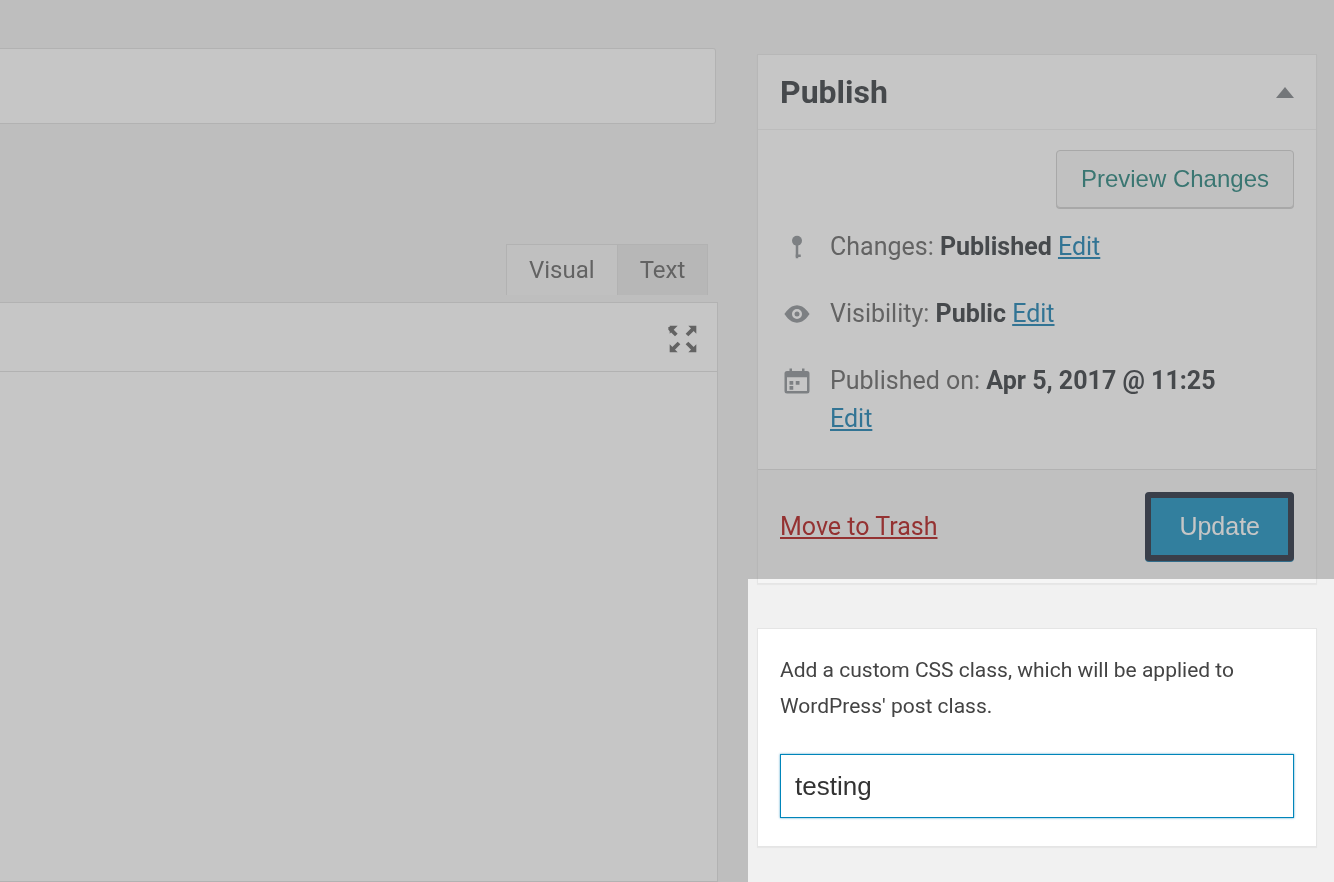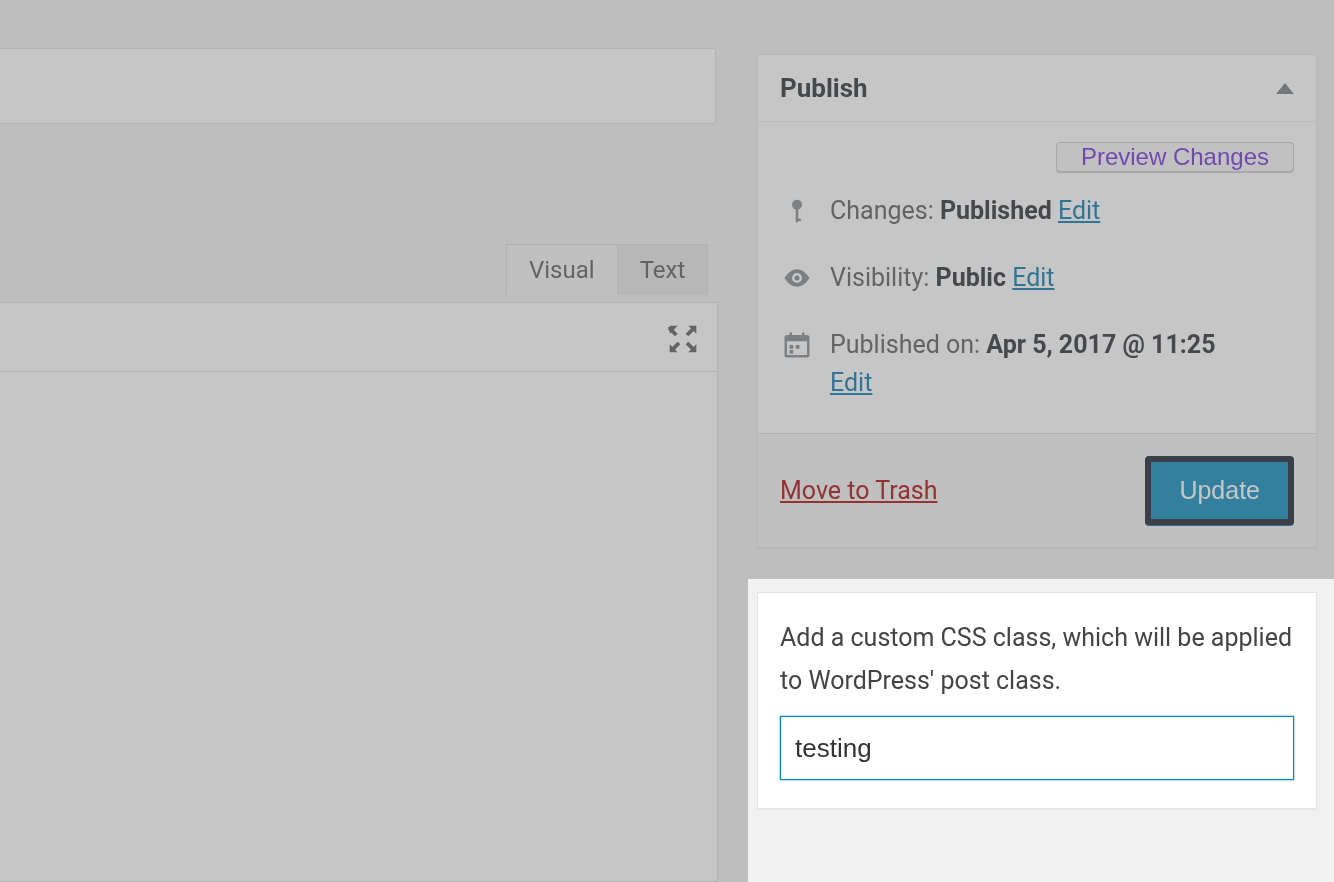--- a/index.html
+++ b/index.html
@@ -111,41 +111,41 @@
     }
     .metabox-header {
       padding: 18px 22px;
       border-bottom: 1px solid #eee;
       display: flex;
       justify-content: space-between;
       align-items: center;
       cursor: pointer;
     }
     .metabox-title {
-      font-size: 26px;
+      font-size: 32px;
       font-weight: 700;
       color: #23282d;
     }
     .collapse-arrow {
       width: 0; height: 0;
       border-left: 9px solid transparent;
       border-right: 9px solid transparent;
       border-bottom: 11px solid #72777c;
     }
     .metabox-body {
       padding: 20px 22px;
     }
     .preview-btn {
       float: right;
       background: #f7f7f7;
       border: 1px solid #ccc;
       border-radius: 4px;
-      padding: 0 24px;
+      padding: 14px 24px;
       font-size: 24px;
-      color: #6d28d9;
+      color: #0f766e;
       box-shadow: 0 1px 0 #ccc;
       cursor: pointer;
       margin-bottom: 20px;
     }
     .pub-section {
       clear: both;
     }
     .pub-row {
       display: flex;
       align-items: flex-start;
@@ -191,24 +191,24 @@
       padding: 14px 28px;
       border-radius: 4px;
       box-shadow: 0 1px 0 #006799;
       cursor: pointer;
       margin-left: 44px;
     }
     .postclass-body {
       padding: 24px 22px 28px;
     }
     .postclass-desc {
-      font-size: 25px;
+      font-size: 21px;
       color: #444;
       line-height: 1.7;
-      margin-bottom: 14px;
+      margin-bottom: 30px;
     }
     .postclass-input {
       width: 100%;
       border: 1px solid #0085ba;
       box-shadow: 0 0 2px rgba(30,140,190,.8);
       padding: 8px 14px;
       font-size: 26px;
       color: #333;
       outline: none;
       height: 64px;

